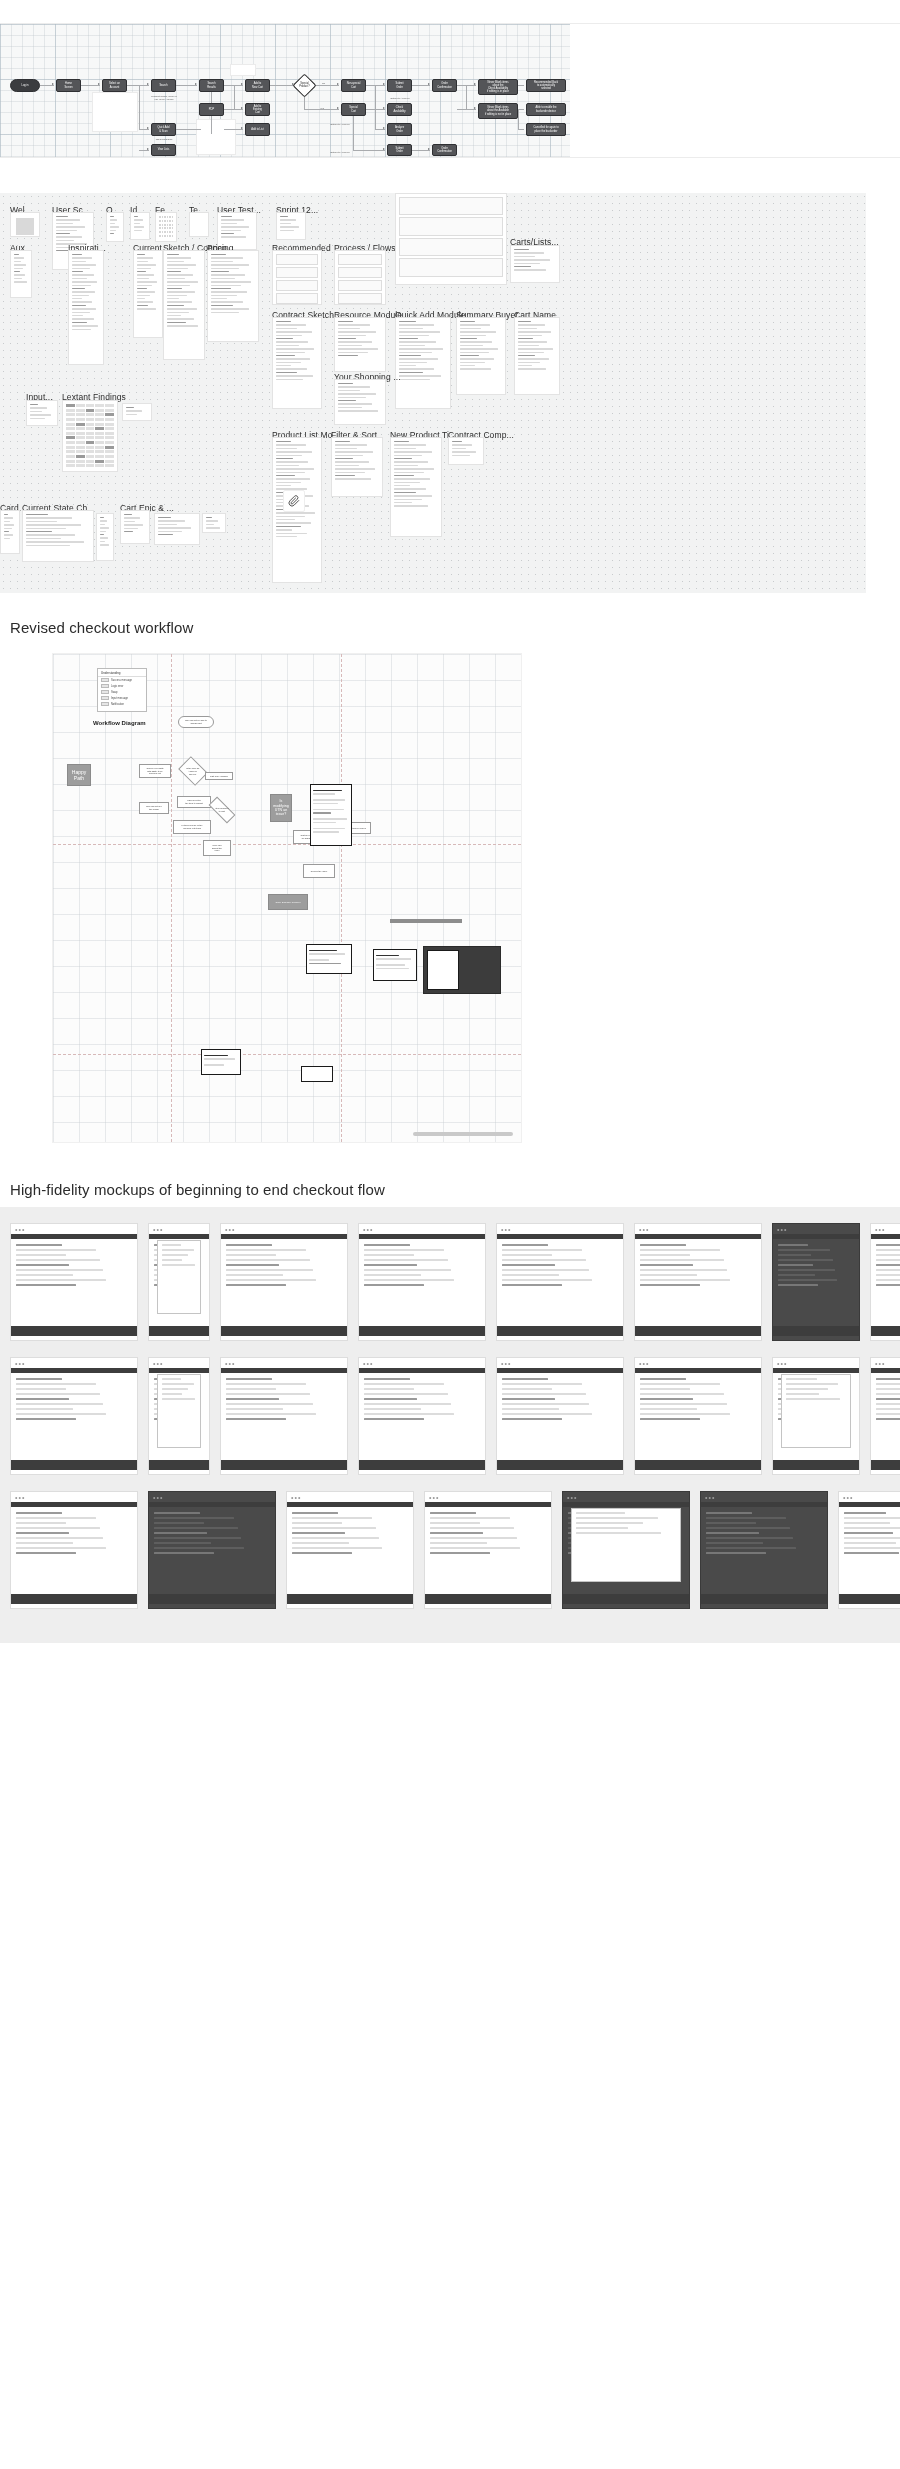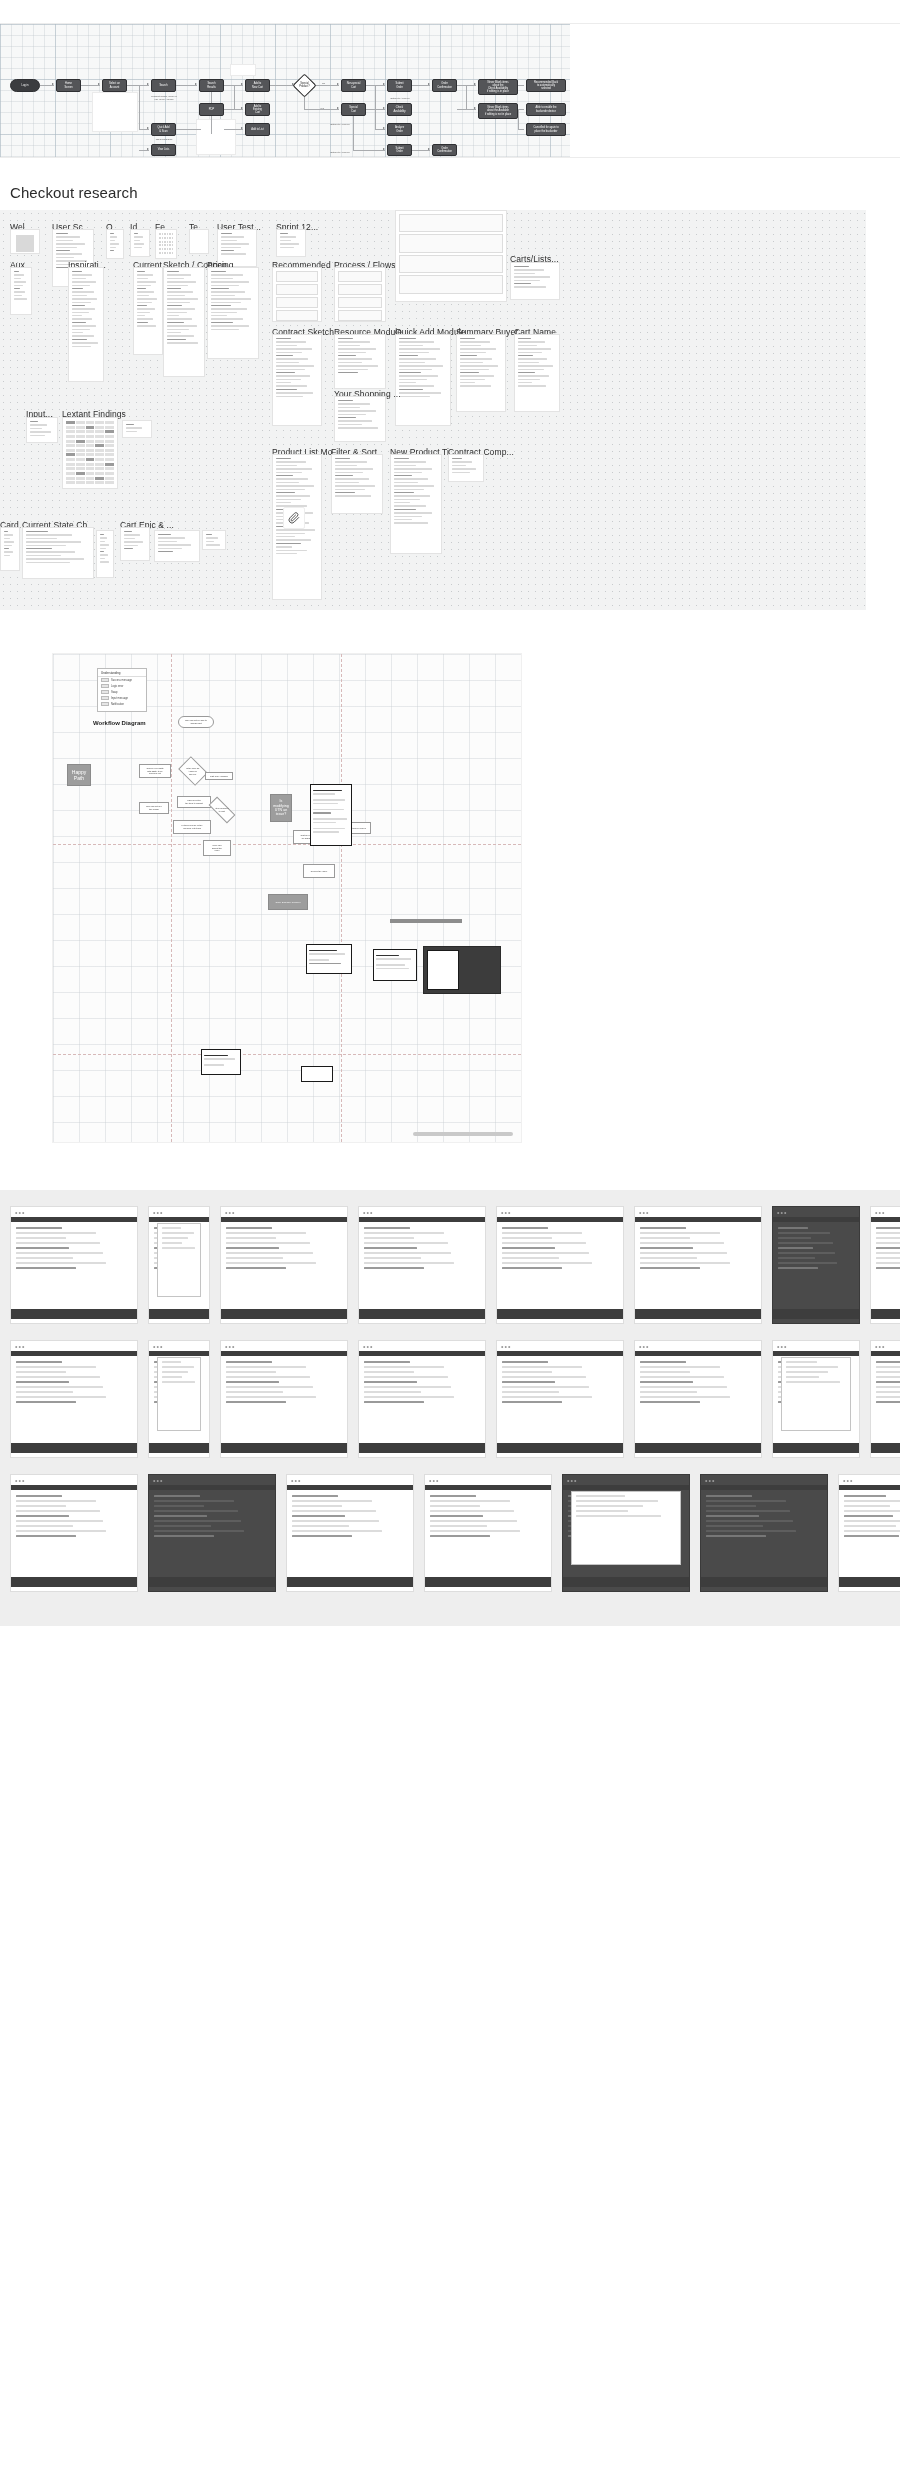--- a/index.html
+++ b/index.html
@@ -354,21 +354,20 @@
             <div class="edge-lbl" style="left: 322px; top: 58px;">No</div>
             <div class="edge-lbl" style="left: 320px; top: 83px;">Yes</div>
           </div>
       </div>
       <div class="flow-white-gap"></div>
     </div>
   </div>
 
   <div class="spacer"></div>
   <div class="section">
-    <h2 class="section-title">Checkout research</h2>
     <div class="spacer-xs"></div>
 
     <div class="research-board">
       <div class="dots"></div>
       <div id="research-frames">
           <div class="frame-label" style="left: 10px; top: 12px;">Wel...</div>
           <div class="frame" style="left: 10px; top: 19px; width: 30px; height: 25px;">
             <div class="mini-lines">
               <div style="background: rgb(217, 217, 217); height: 17px; margin: 2px;"></div>
             </div>
@@ -998,20 +997,21 @@
         <svg width="12" height="12" viewBox="0 0 24 24" fill="none" stroke="#555" stroke-width="2" stroke-linecap="round" stroke-linejoin="round" aria-hidden="true">
           <path d="M21.44 11.05l-9.19 9.19a6 6 0 01-8.49-8.49l9.19-9.19a4 4 0 015.66 5.66l-9.2 9.19a2 2 0 01-2.83-2.83l8.49-8.48"></path>
         </svg>
       </div>
       <div class="board-white-right"></div>
     </div>
   </div>
 
   <div class="spacer"></div>
   <div class="section">
+    <h2 class="section-title">Revised checkout workflow</h2>
     <div class="spacer-xs"></div>
 
     <div class="wf-board">
       <div class="wf-canvas">
         <div class="wf-grid"></div>
         <div class="wf-guide" style="top:190px;"></div>
         <div class="wf-guide" style="top:400px;"></div>
         <div class="wf-guide-v" style="left:118px;"></div>
         <div class="wf-guide-v" style="left:288px;"></div>
 
@@ -1110,20 +1110,21 @@
         </div>
         <div class="wf-node screen" style="left:248px;top:412px;width:32px;height:16px;"></div>
         <div class="mblock md" style="left:337px;top:265px;width:72px;height:4px;position:absolute;"></div>
         <div class="wf-scroll" style="left:360px;top:478px;width:100px;"></div>
       </div>
     </div>
   </div>
 
   <div class="spacer"></div>
   <div class="section">
+    <h2 class="section-title">High-fidelity mockups of beginning to end checkout flow</h2>
     <div class="spacer-xs"></div>
 
     <div class="mock-board">
       <div id="mock-rows">
           <div class="mock-row">
             <div class="mock" style="width: 128px; height: 118px;">
               <div class="mock-dots">•••</div>
               <div class="mock-bar" style="top: 10px; height: 5px;"></div>
               <div style="position: absolute; inset: 20px 5px 22px;">
                 <div class="ml dark" style="background: rgb(154, 154, 154); width: 40%; height: 2px; margin-bottom: 3px;"></div>

